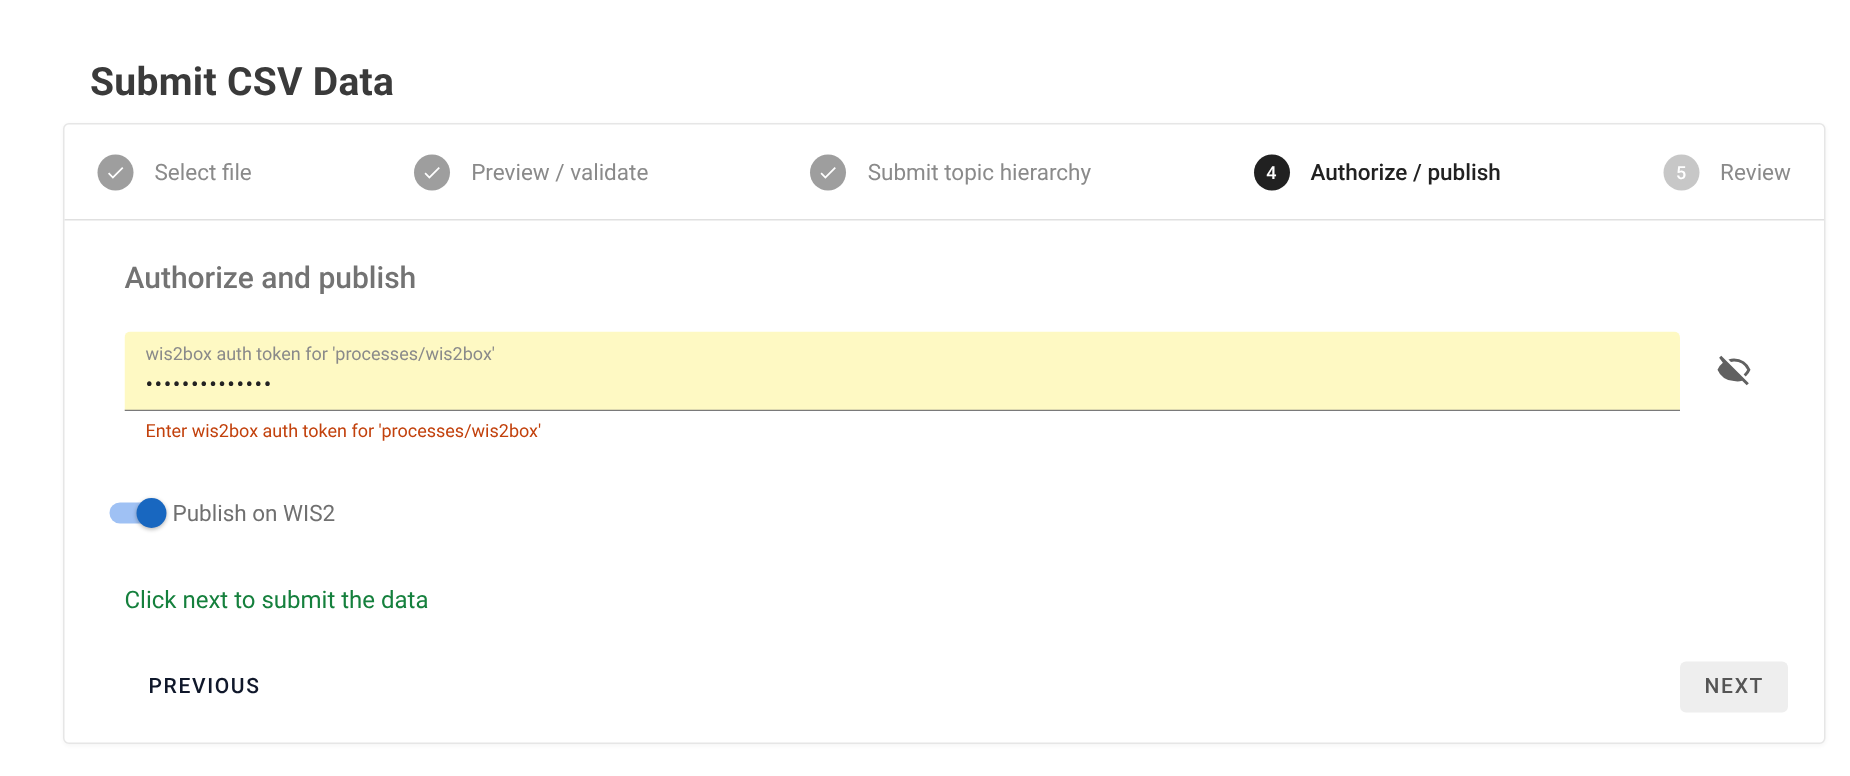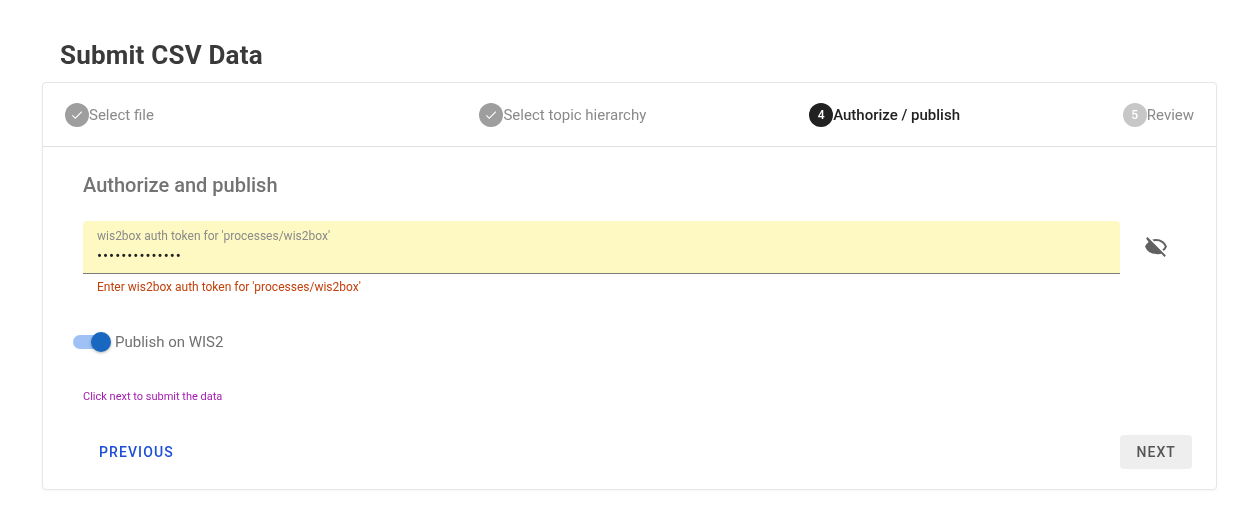--- a/index.html
+++ b/index.html
@@ -32,20 +32,21 @@
       display: flex;
       align-items: center;
       height: 64px;
       padding: 0 22px;
       border-bottom: 1px solid #e0e0e0;
       position: relative;
     }
     .step {
       display: flex;
       align-items: center;
+      gap: 14px;
       cursor: pointer;
     }
     .step-icon {
       width: 24px;
       height: 24px;
       border-radius: 50%;
       display: flex;
       align-items: center;
       justify-content: center;
       flex-shrink: 0;
@@ -156,43 +157,43 @@
       border-radius: 50%;
       background: #1867c0;
       box-shadow: 0 1px 3px rgba(0,0,0,0.3);
     }
     .switch-label {
       font-size: 15px;
       color: #707070;
     }
     .instruction {
       margin-top: 34px;
-      font-size: 11px;
-      color: #a21caf;
+      font-size: 16px;
+      color: #15803d;
     }
     .actions {
       display: flex;
       justify-content: space-between;
       align-items: center;
       padding: 14px 24px 20px 40px;
     }
     .btn {
       font-size: 14px;
       font-weight: 500;
       letter-spacing: 1.1px;
       text-transform: uppercase;
       padding: 9px 16px;
       border-radius: 4px;
       border: none;
       cursor: pointer;
       font-family: inherit;
     }
     .btn-text {
       background: transparent;
-      color: #1d4ed8;
+      color: #0f172a;
       text-align: right;
     }
     .btn-contained {
       background: #eeeeee;
       color: #555;
     }
   </style>
 </head>
 <body>
 
@@ -205,29 +206,37 @@
       <div class="step">
         <div class="step-icon done">
           <svg viewBox="0 0 24 24">
               <path d="M9 16.17 4.83 12l-1.42 1.41L9 19 21 7l-1.41-1.41z"></path>
             </svg>
         </div>
         <span class="step-label">Select file</span>
       </div>
       <div class="spacer"></div>
 
-      <div class="spacer"></div>
-
       <div class="step">
         <div class="step-icon done">
           <svg viewBox="0 0 24 24">
               <path d="M9 16.17 4.83 12l-1.42 1.41L9 19 21 7l-1.41-1.41z"></path>
             </svg>
         </div>
-        <span class="step-label">Select topic hierarchy</span>
+        <span class="step-label">Preview / validate</span>
+      </div>
+      <div class="spacer"></div>
+
+      <div class="step">
+        <div class="step-icon done">
+          <svg viewBox="0 0 24 24">
+              <path d="M9 16.17 4.83 12l-1.42 1.41L9 19 21 7l-1.41-1.41z"></path>
+            </svg>
+        </div>
+        <span class="step-label">Submit topic hierarchy</span>
       </div>
       <div class="spacer"></div>
 
       <div class="step active">
         <div class="step-icon active">
           <span class="step-num">4</span>
         </div>
         <span class="step-label">Authorize / publish</span>
       </div>
       <div class="spacer"></div>

